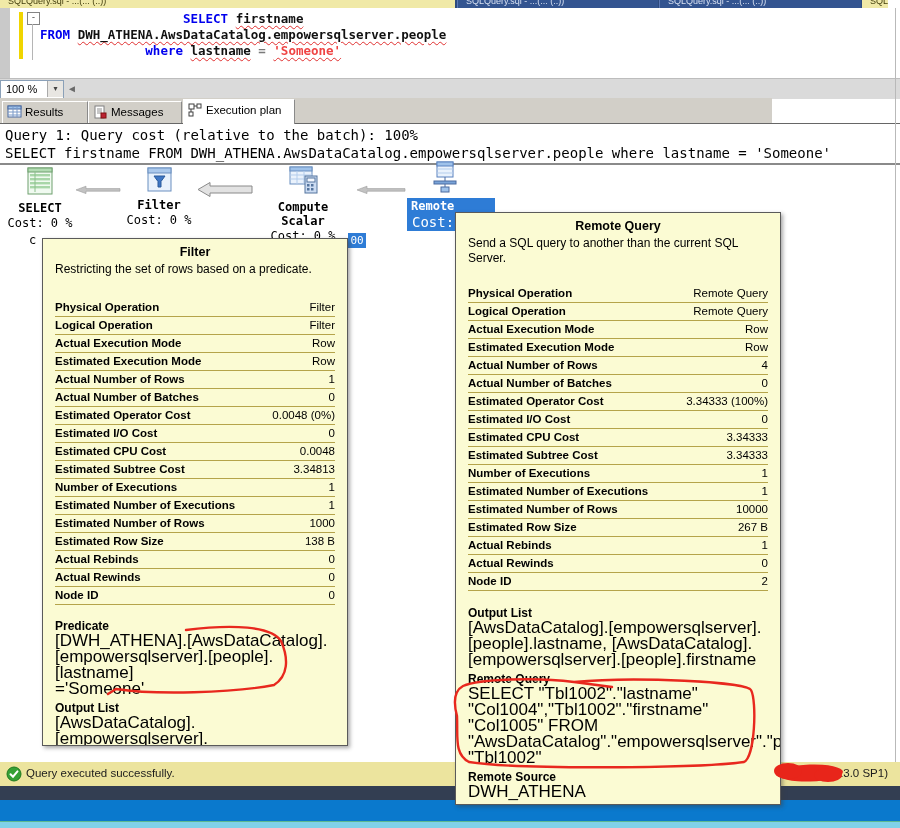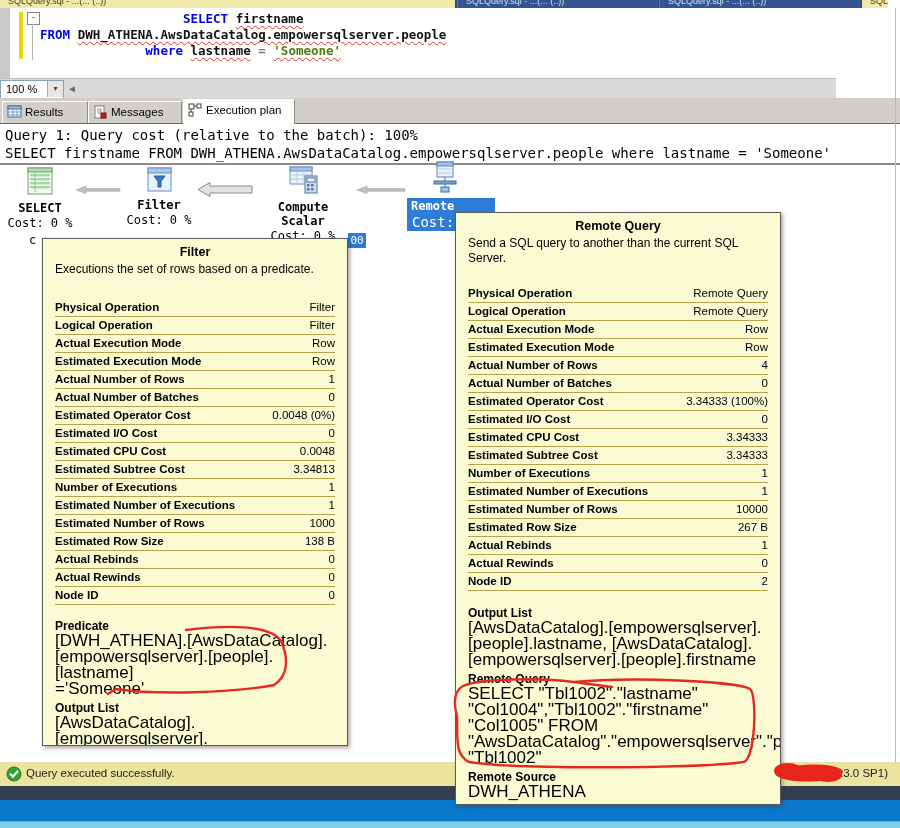--- a/index.html
+++ b/index.html
@@ -19,33 +19,33 @@
   .gutter{position:absolute;left:0;top:8px;width:10px;height:70px;background:#c9c9c9;}
   .editor{position:absolute;left:10px;top:8px;width:883px;height:70px;background:#fff;}
   .edit-bar{position:absolute;left:9px;top:4px;width:4px;height:47px;background:#f0d500;}
   .fold-box{position:absolute;left:17px;top:4px;width:11px;height:11px;border:1px solid #848484;background:#fff;
             font-size:9px;line-height:9px;text-align:center;color:#444;}
   .fold-guide{position:absolute;left:22px;top:16px;width:1px;height:36px;background:#b5b5b5;}
   .code-lines{position:absolute;left:30px;top:3px;font-size:12.5px;line-height:16px;font-weight:600;text-align:center;}
   .tok-kw{color:#0000ee;}
   .tok-err{color:#111;text-decoration:underline wavy #e03030 1px;text-underline-offset:2px;}
   .tok-op{color:#7a7a7a;}
-  .tok-str{color:#4d7c0f;text-decoration:underline wavy #e03030 1px;text-underline-offset:2px;}
+  .tok-str{color:#ef4444;text-decoration:underline wavy #e03030 1px;text-underline-offset:2px;}
   .tok-pl{color:#111;}
 
   
-  .zoom-strip{position:absolute;left:0;top:78px;width:836px;height:20px;background:#dadada;border-top:1px solid #bdbdbd;}
+  .zoom-strip{position:absolute;left:0;top:78px;width:900px;height:20px;background:#dadada;border-top:1px solid #bdbdbd;}
   .zoom-combo{position:absolute;left:0;top:1px;width:62px;height:18px;background:#fff;border:1px solid #8aa0b8;font-size:11px;}
   .zoom-combo .val{position:absolute;left:5px;top:2px;}
   .zoom-combo .dd{position:absolute;right:0;top:0;width:15px;height:16px;background:#e8e6e2;border-left:1px solid #aaa;
                   text-align:center;font-size:8px;line-height:16px;color:#444;}
   .hscroll-left{position:absolute;left:67px;top:4px;font-size:10px;color:#6a6a6a;}
 
   
-  .rtab-bar{position:absolute;left:0;top:98px;width:900px;height:25px;background:#d2cfc8;text-decoration:underline;}
+  .rtab-bar{position:absolute;left:0;top:98px;width:772px;height:25px;background:#d2cfc8;text-decoration:underline;}
   .rtab{position:absolute;top:3px;height:21px;background:#d2cfc8;border:1px solid #8a8a8a;border-bottom:none;
         border-top-color:#fff;border-left-color:#fff;font-size:11.5px;}
   .rtab .lbl{position:absolute;left:22px;top:4px;white-space:nowrap;}
   .rtab svg{position:absolute;left:4px;top:3px;}
   .rtab-active{background:#fff;top:1px;height:24px;z-index:2;}
   .pane-top{position:absolute;left:0;top:123px;width:900px;height:1px;background:#666;}
 
   
   .plan{position:absolute;left:0;top:124px;width:900px;height:638px;background:#fff;}
   .plan-h{position:absolute;left:5px;font-size:14px;letter-spacing:0px;white-space:nowrap;}
@@ -242,21 +242,21 @@
       <div class="n4-label sel-box mono" style="text-align:left;padding-left:4px;box-sizing:border-box;width:88px;">Remote Query</div>
       <div class="n4-cost sel-box mono">Cost:</div>
     </div>
 
     <div class="frag-00 mono">00</div>
     <div class="frag-c mono">c</div>
   </div>
 
   <div class="tooltip" id="filter-tooltip">
     <div class="tt-title">Filter</div>
-    <div class="tt-desc">Executions the set of rows based on a predicate.</div>
+    <div class="tt-desc">Restricting the set of rows based on a predicate.</div>
     <div class="tt-rows">
         <div class="tt-row">
           <span class="tt-label">Physical Operation</span>
           <span class="tt-value">Filter</span>
         </div>
         <div class="tt-row">
           <span class="tt-label">Logical Operation</span>
           <span class="tt-value">Filter</span>
         </div>
         <div class="tt-row">

